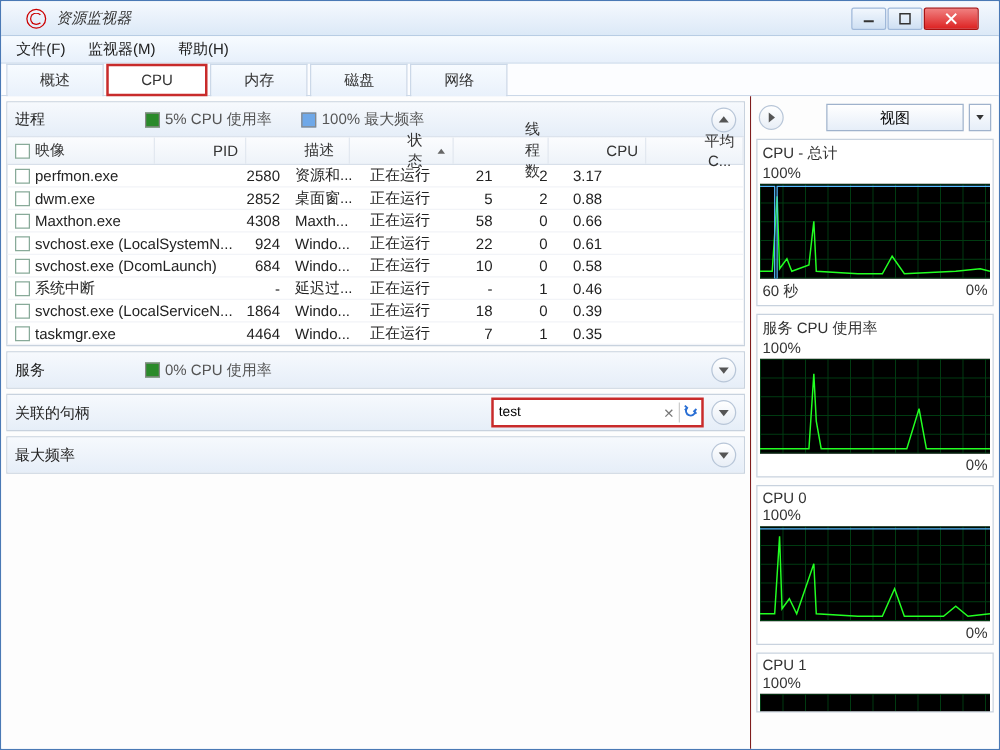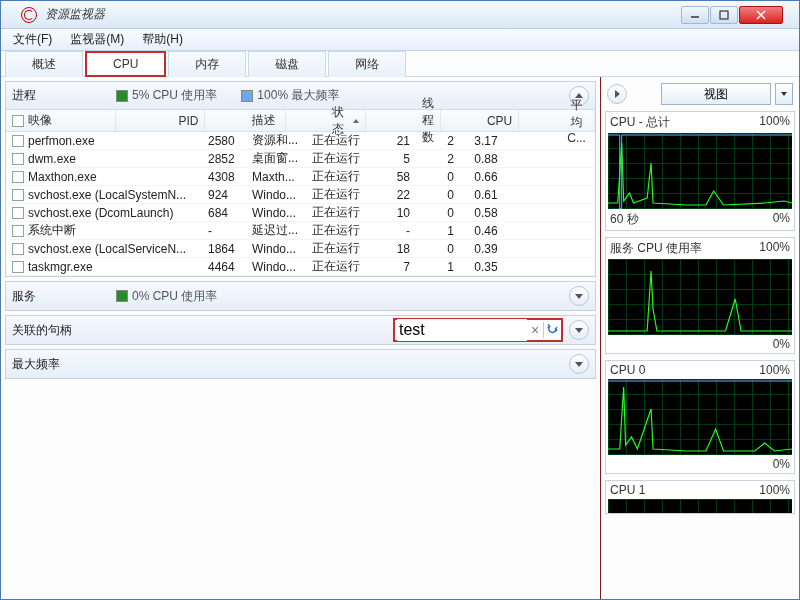--- a/index.html
+++ b/index.html
@@ -45,40 +45,40 @@
 
 .tablehdr { display: flex; height: 22px; background: linear-gradient(#fbfcfe,#eef3f9); border-bottom: 1px solid #d8e0ea; gap: 40px; }
 .th { padding: 3px 6px; border-right: 1px solid #e2e8f0; color: #333; display: flex; align-items: center; }
 .th.sort::after { content: ""; margin-left: 4px; border-left: 3px solid transparent; border-right: 3px solid transparent; border-bottom: 4px solid #666; }
 .tbody { }
 .tr { display: flex; height: 18px; align-items: center; border-bottom: 1px solid #f2f4f8; }
 .td { padding: 1px 6px; overflow: hidden; white-space: nowrap; text-overflow: ellipsis; color: #222; }
 .chk { width: 12px; height: 12px; border: 1px solid #8a9; background: #fff; margin-right: 4px; flex-shrink: 0; }
 
 .col-img { width: 180px; display: flex; align-items: center; }
-.col-pid { width: 44px; text-align: left; margin-left: 16px; }
+.col-pid { width: 44px; text-align: right; }
 .col-desc { width: 60px; }
 .col-stat { width: 60px; }
 .col-thr { width: 50px; text-align: right; }
 .col-cpu { width: 44px; text-align: right; }
 .col-avg { width: 52px; text-align: center; }
 
 .searchrow { border: 2px solid #c82b2b; display: flex; align-items: center; height: 24px; padding: 0 2px; background: #fff; margin-left: auto; }
-.searchrow input { border: none; outline: none; flex: 1; font-size: 16px; padding: 2px; width: 130px;}
+.searchrow input { border: none; outline: none; flex: 1; font-size: 11px; padding: 2px; width: 130px;}
 .smicon { width: 16px; height: 16px; display: flex; align-items: center; justify-content: center; color: #3a6; }
 .smicon.x { color: #777; font-size: 14px; }
 .smicon.ref { color: #2a6fd4; border-left: 1px solid #ccc; padding-left: 2px;}
 
 .righthdr { display: flex; align-items: center; height: 26px; gap: 4px; margin-bottom: 4px; padding: 0 2px; }
 .viewbtn { flex: 1; height: 22px; border: 1px solid #9fb2cc; background: linear-gradient(#fff,#e6eef8); display: flex; align-items: center; justify-content: center; position: relative; margin-left: 30px;}
 .viewdrop { width: 18px; height: 22px; border: 1px solid #9fb2cc; background: linear-gradient(#fff,#e6eef8); display: flex; align-items: center; justify-content: center; }
 .navbtn { width: 20px; height: 20px; border: 1px solid #b8c6d8; border-radius: 50%; background: linear-gradient(#fff,#e8eef6); display: flex; align-items: center; justify-content: center; }
 
 .graphbox { border: 1px solid #c8d2de; margin-bottom: 6px; background: #fff; }
-.graphlbl { display: flex; justify-content: space-between; padding: 2px 4px; font-size: 11px; color: #333; }
+.graphlbl { display: flex; justify-content: space-between; padding: 2px 4px; font-size: 11px; color: #333; flex-direction: column; }
 .graph { height: 76px; background: #000; margin: 0 2px; position: relative; overflow: hidden; }
 .grid { position: absolute; inset: 0; background-image: linear-gradient(#0a3 1px, transparent 1px), linear-gradient(90deg, #0a3 1px, transparent 1px); background-size: 18px 15px; opacity: 0.35; }
 .graph svg { position: absolute; inset: 0; width: 100%; height: 100%; }
 .graphlbl2 { display: flex; justify-content: space-between; padding: 2px 4px; font-size: 11px; color: #333; }
 .graph.shorter { height: 14px; }
 
 </style>
 </head>
 <body>
 

